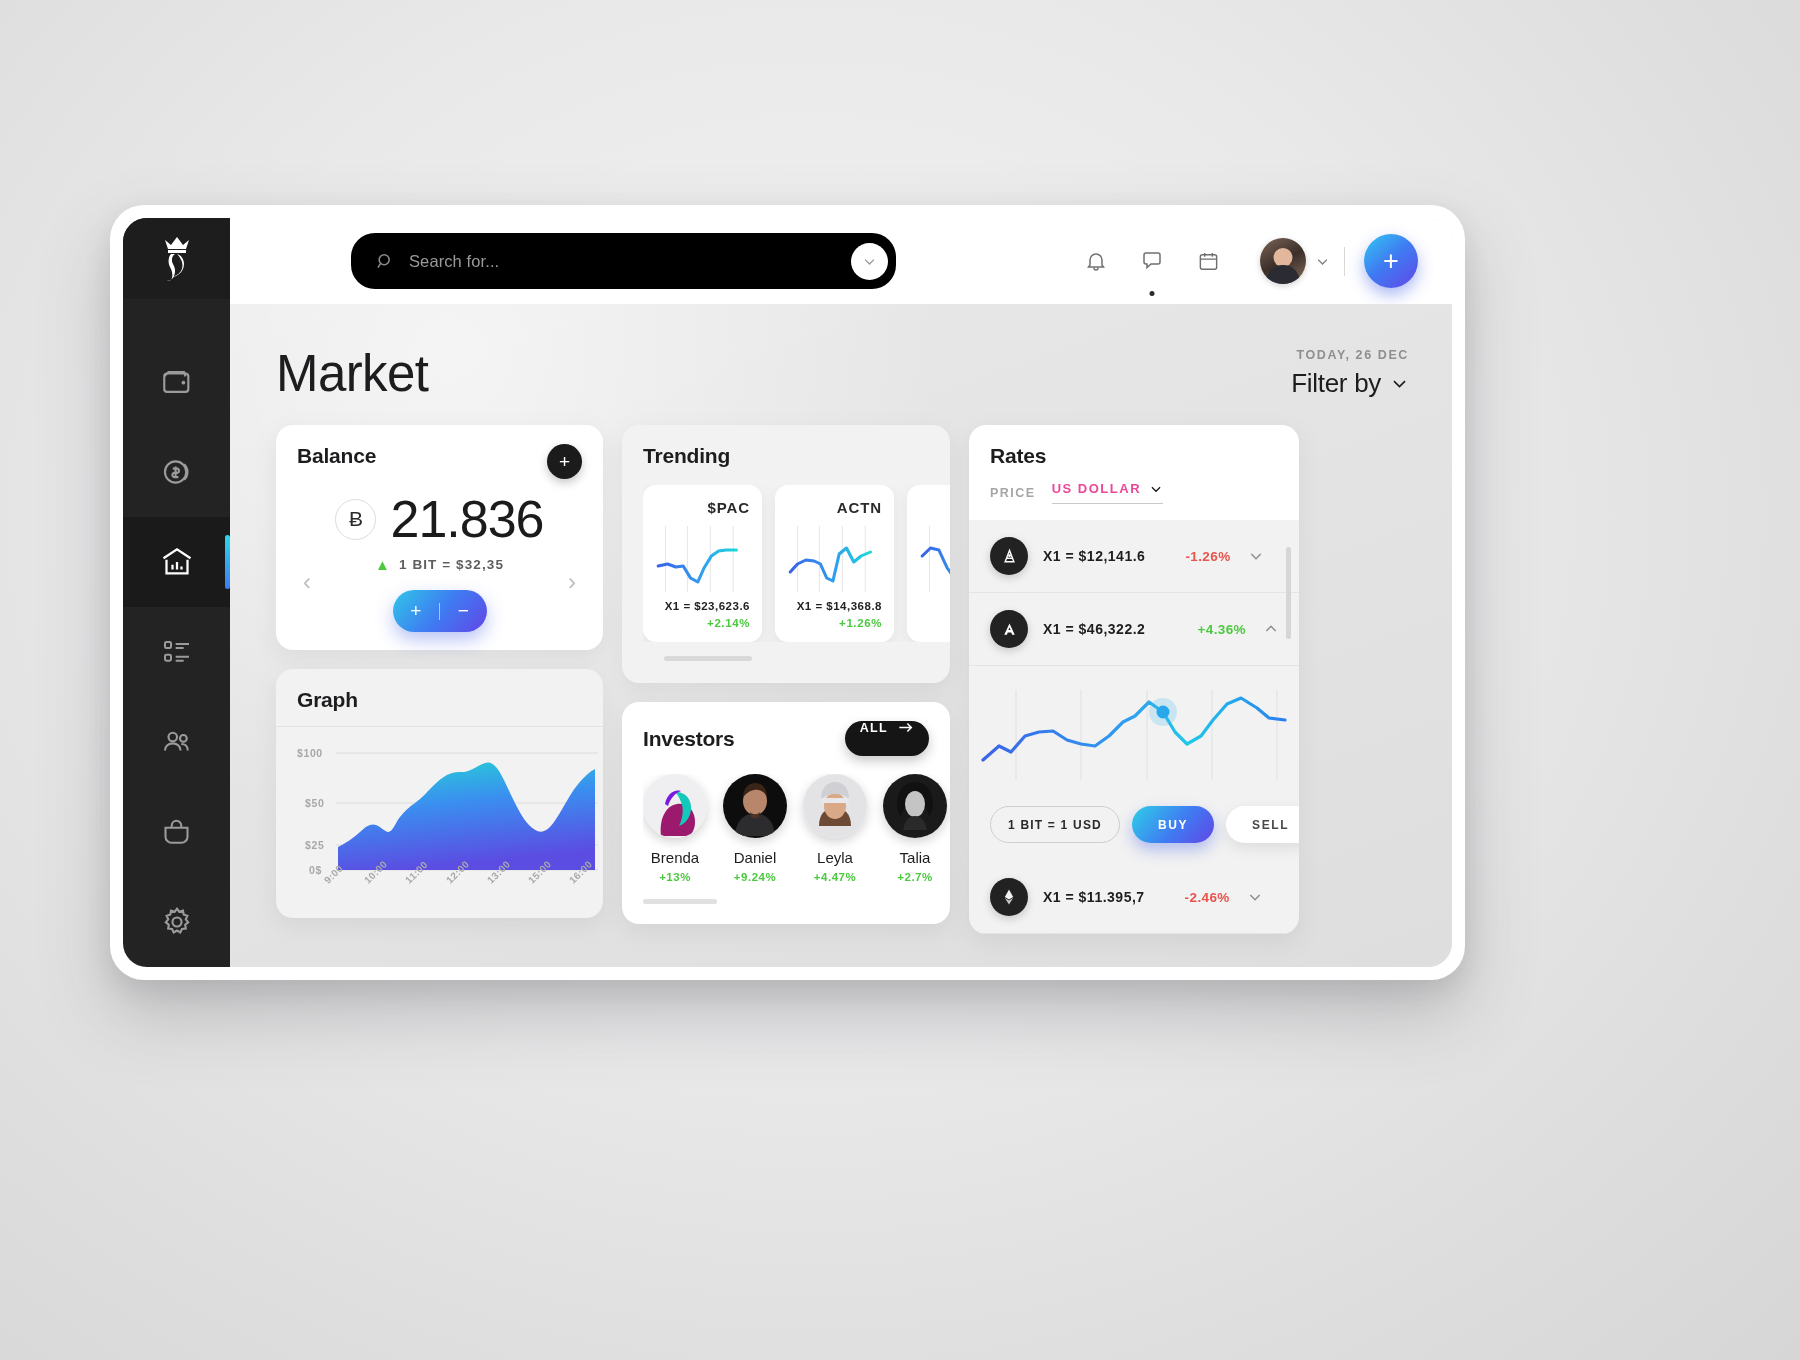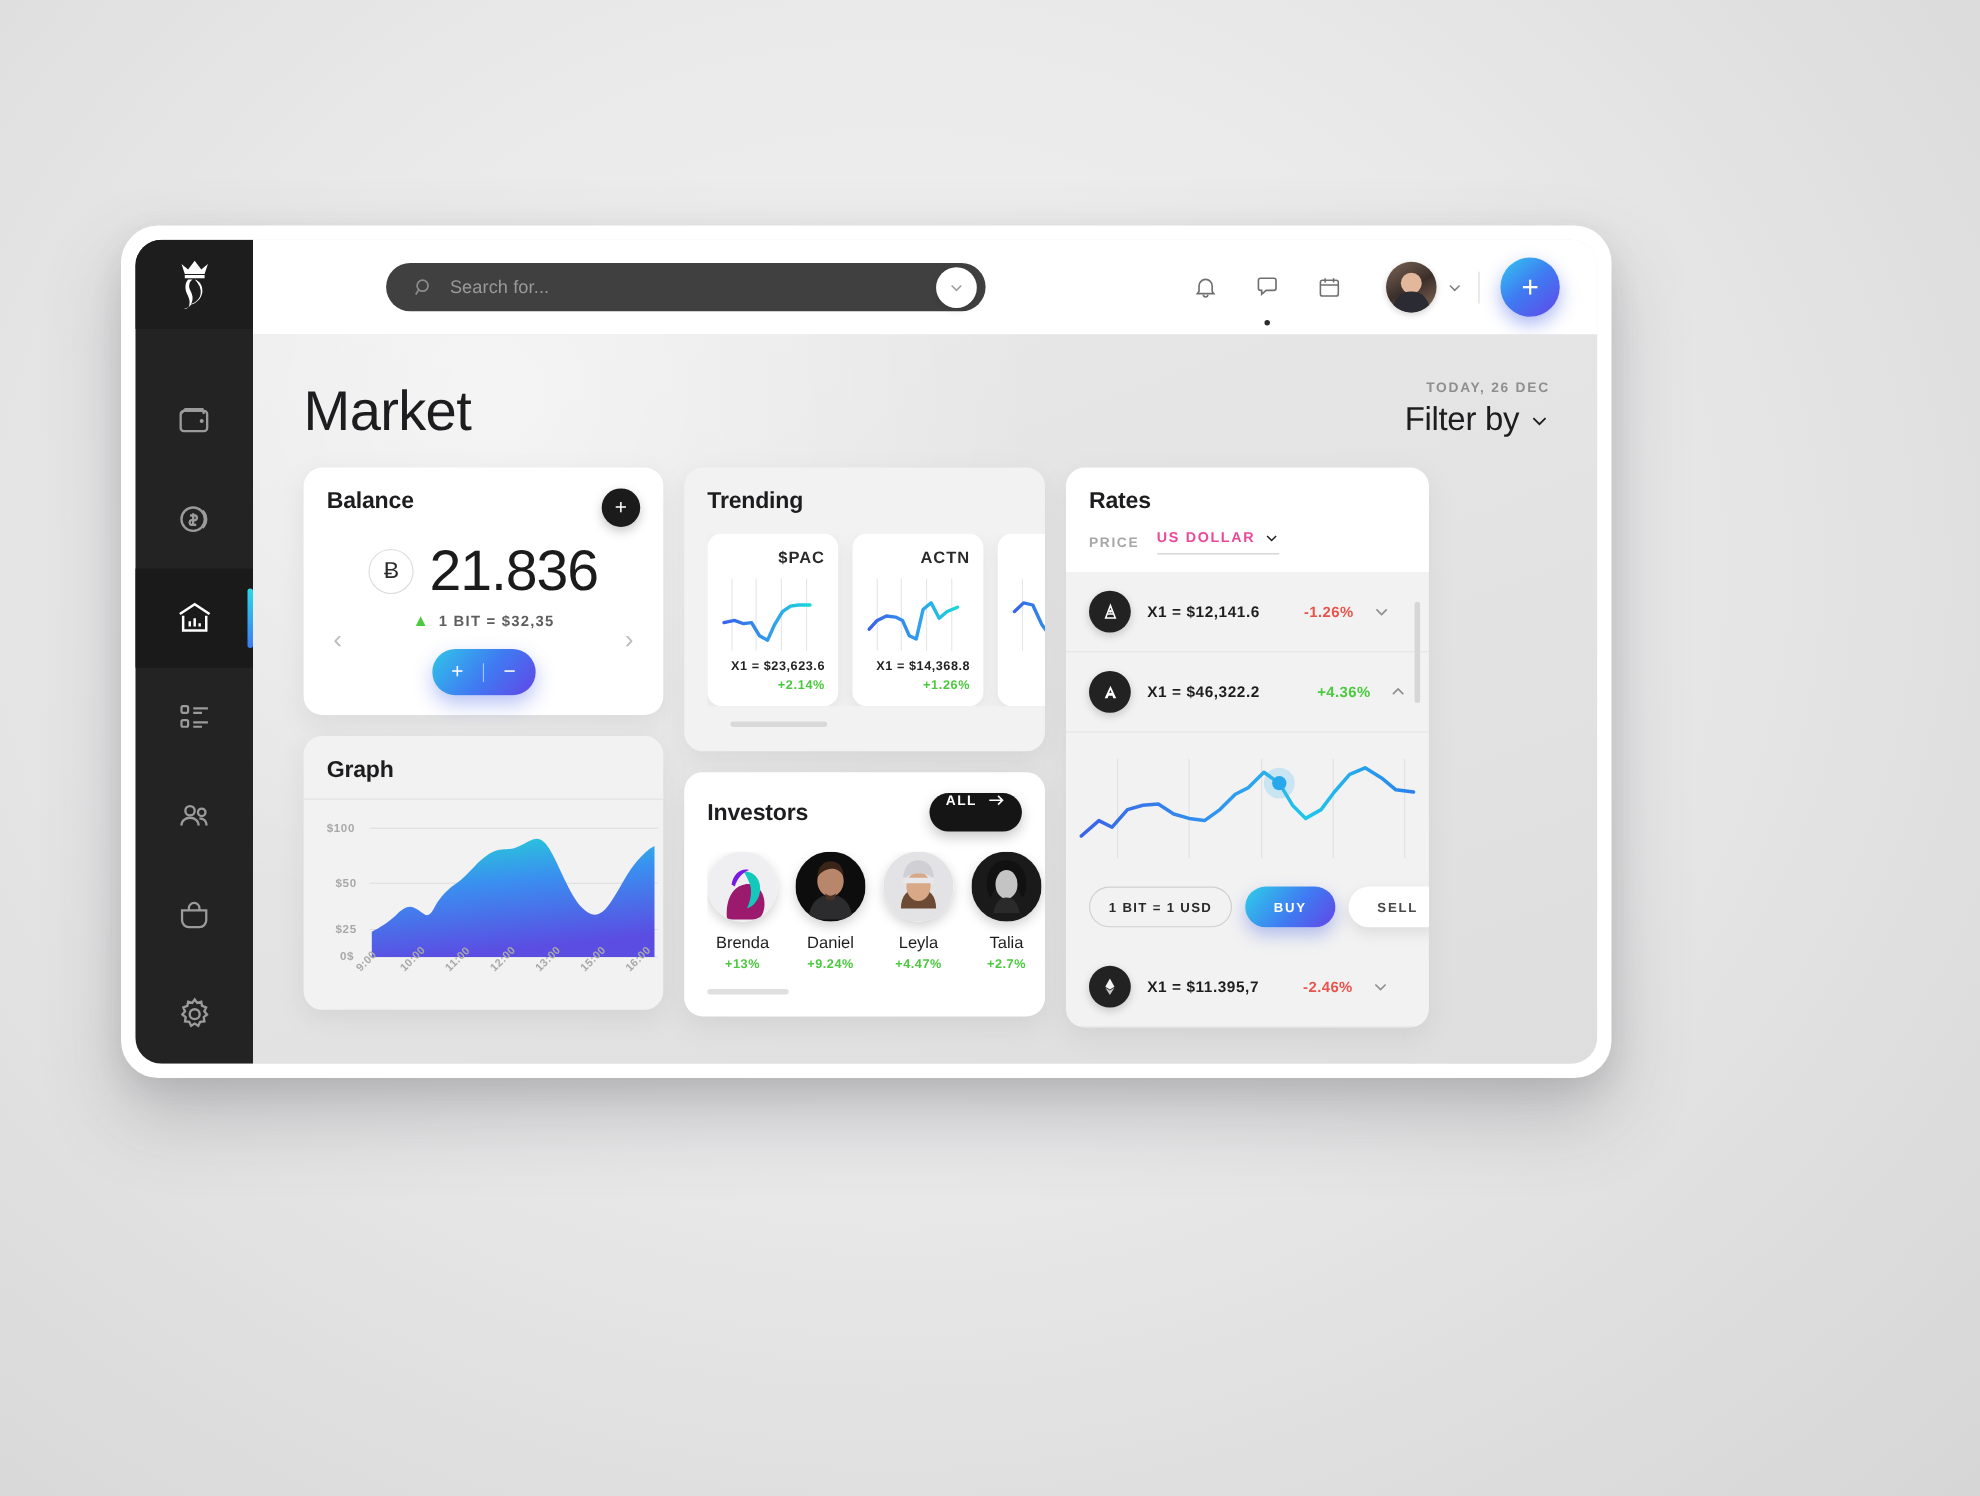--- a/index.html
+++ b/index.html
@@ -72,22 +72,22 @@
 
   
   .topbar {
     height: 86px;
     background: #fff;
     display: flex; align-items: center;
     padding: 0 34px 0 21px;
     flex: 0 0 86px;
   }
   .search {
-    width: 545px; height: 44px;
-    background: #404040;
+    width: 545px; height: 56px;
+    background: #000000;
     border-radius: 24px;
     display: flex; align-items: center;
     padding: 0 8px 0 24px;
     margin-left: 100px;
     position: relative;
   }
   .search-ico { color: #8b8b8b; display:flex; }
   .search-input {
     flex: 1; border: 0; outline: 0; background: transparent;
     font-family: "Liberation Sans", sans-serif;
@@ -154,21 +154,21 @@
     font-size: 51px; font-weight: 400; color: #1d1d1f;
     letter-spacing: -.6px; line-height: 1;
     margin-top: 14px;
   }
   .head-right { margin-left: auto; text-align: right; }
   .today {
     font-size: 12.5px; letter-spacing: 1.6px; color: #8f8f8f;
     font-weight: 700;
   }
   .filter {
-    font-size: 30px; color: #1d1d1f; margin-top: 6px;
+    font-size: 26px; color: #1d1d1f; margin-top: 6px;
     display: flex; align-items: center; gap: 9px; justify-content: flex-end;
     cursor: pointer; letter-spacing: -.3px;
   }
 
   
   .grid {
     display: grid;
     grid-template-columns: 327px 328px 330px;
     gap: 19px;
     margin-top: 26px;

